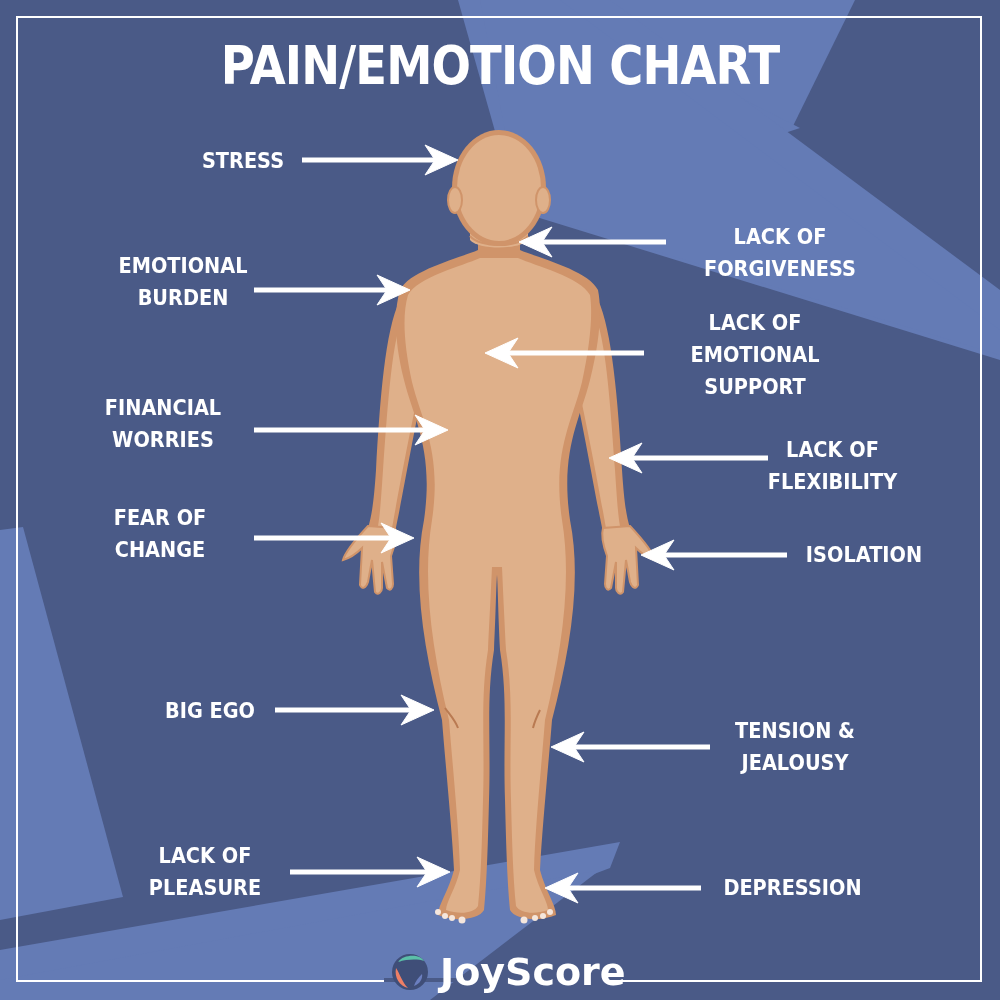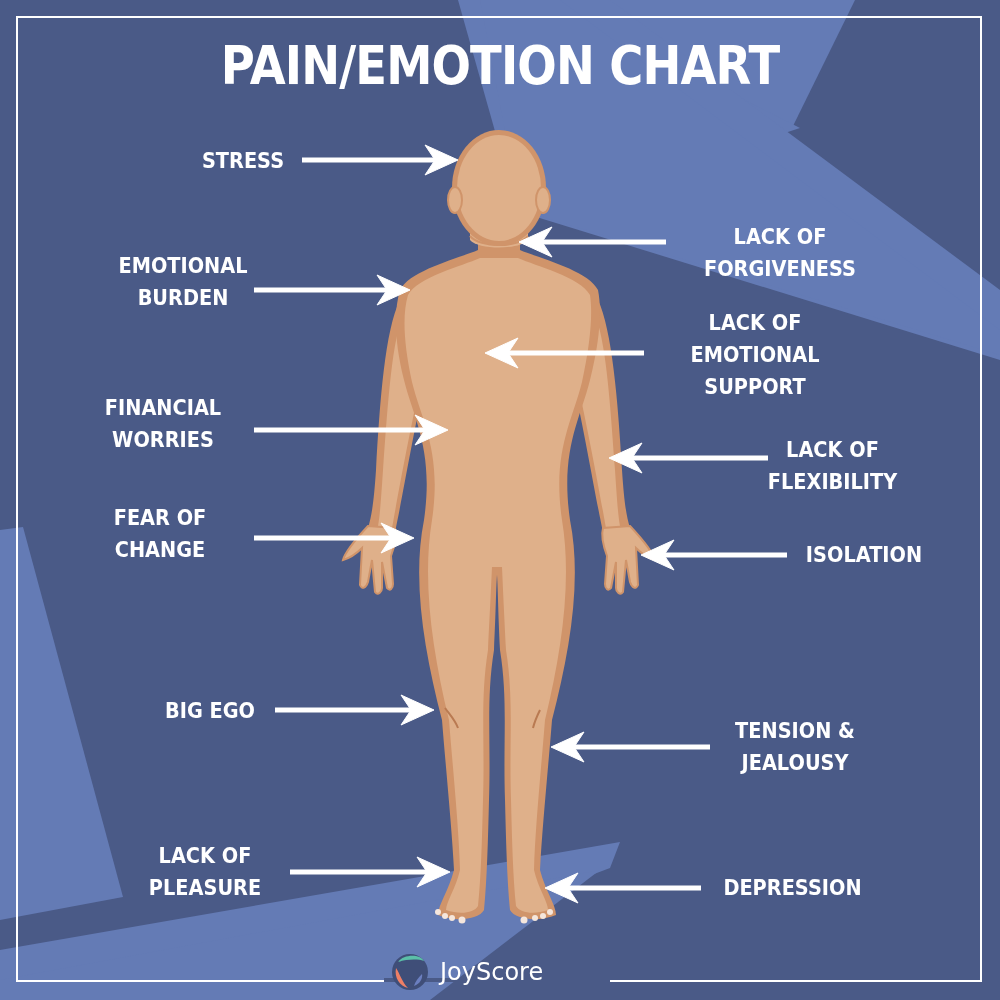--- a/index.html
+++ b/index.html
@@ -4,21 +4,21 @@
 <style>
   html, body { margin:0; padding:0; }
   body { width:1000px; height:1000px; overflow:hidden; background:#4a5a87; position:relative; font-family:"DejaVu Sans", sans-serif; }
   #stage { position:absolute; left:0; top:0; width:1000px; height:1000px; }
   .bg-shapes { position:absolute; left:0; top:0; }
   .frame { position:absolute; left:16px; top:16px; width:966px; height:966px; border:2px solid #ffffff; box-sizing:border-box; pointer-events:none; }
   .title { position:absolute; left:0; top:36px; width:1000px; text-align:center; color:#fff; font-family:"DejaVu Sans", sans-serif; font-weight:bold; font-size:54px; letter-spacing:-1px; transform:scaleX(0.86); transform-origin:center; line-height:60px; }
   .label { position:absolute; color:#fff; font-family:"DejaVu Sans", sans-serif; font-weight:bold; font-size:21px; line-height:32px; text-align:center; transform:scaleX(0.92); white-space:pre-line; }
   .body-svg { position:absolute; left:0; top:0; }
   .logo { position:absolute; left:390px; top:952px; display:flex; align-items:center; }
-  .logo-text { color:#fff; font-family:"DejaVu Sans", sans-serif; font-size:24px; font-weight:normal; margin-left:10px; line-height:40px; }
+  .logo-text { color:#fff; font-family:"DejaVu Sans", sans-serif; font-size:38px; font-weight:bold; margin-left:10px; line-height:40px; }
   .logo-gap { position:absolute; top:968px; height:4px; background:#4a5a87; }
 </style>
 </head>
 <body>
 
 <div id="stage">
 
   <svg class="bg-shapes" width="1000" height="1000">
     <polygon points="460,0 855,0 795,128 545,0" fill="#647bb5" opacity="0"></polygon>
     <polygon points="458,0 855,0 792,128" fill="#647bb5"></polygon>

